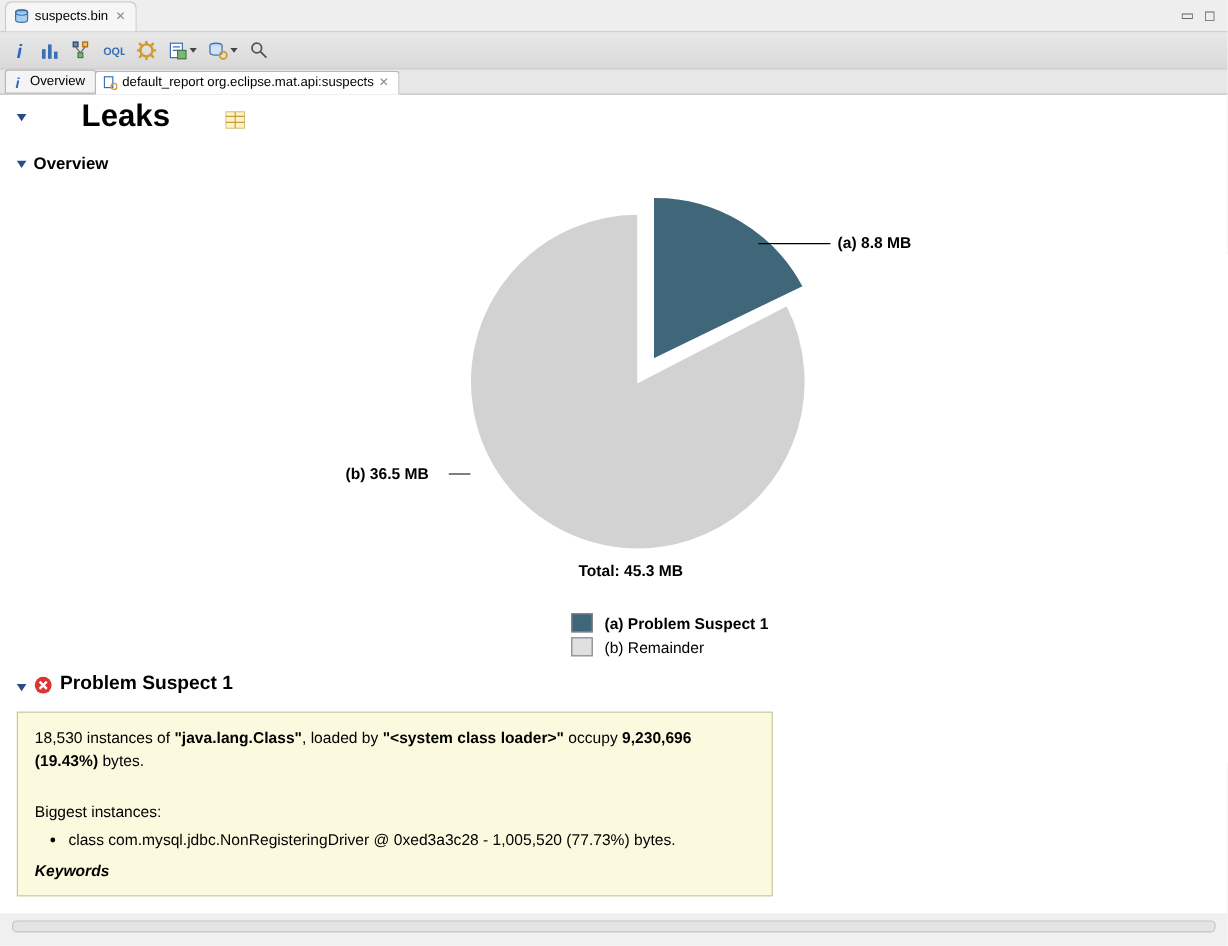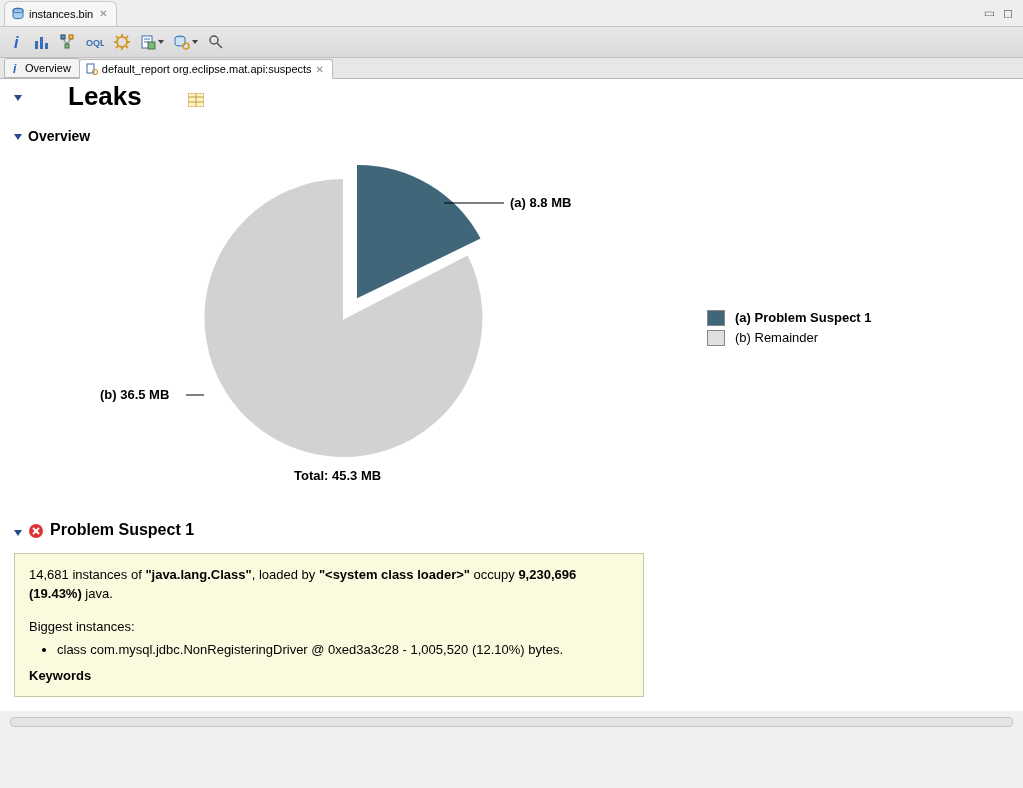--- a/index.html
+++ b/index.html
@@ -123,20 +123,21 @@
   border-right: 4px solid transparent;
   border-top: 6px solid #2a4a8a;
 }
 h1.section-title { font-size: 26px; font-weight: bold; margin: 0; display: inline;}
 h2.section-title { font-size: 14px; font-weight: bold; margin: 0; display: inline;}
 
 .pie-wrap {
   display: flex;
   align-items: center;
   margin-left: 20px;
+  flex-direction: column;
 }
 .pie-svg-wrap { position: relative; width: 600px; }
 
 .legend { margin-left: 30px; font-size: 13px;}
 .legend-row { display: flex; align-items: center; gap: 10px; margin-bottom: 4px; padding-left: 43px;}
 .legend-swatch { width: 16px; height: 14px; border: 1px solid #888;}
 
 .suspect-box {
   width: 600px;
   background: #fcfade;
@@ -161,21 +162,21 @@
 </head>
 <body>
 
 <div class="editor-tabs">
   <div class="editor-tab">
     <svg width="14" height="14" viewBox="0 0 14 14">
       <ellipse cx="7" cy="3.5" rx="5" ry="2.2" fill="#7fb3e6" stroke="#3a6fa8"></ellipse>
       <path d="M2 3.5 v6 a5 2.2 0 0 0 10 0 v-6" fill="#a9cdf0" stroke="#3a6fa8"></path>
       <ellipse cx="7" cy="3.5" rx="5" ry="2.2" fill="none" stroke="#3a6fa8"></ellipse>
     </svg>
-    <span>instances.bin</span>
+    <span>suspects.bin</span>
     <span class="close-x">✕</span>
   </div>
   <div class="spacer"></div>
   <div class="window-ctrls">
     <span>▭</span>
     <span>◻</span>
   </div>
 </div>
 
 <div class="main-toolbar">
@@ -319,24 +320,24 @@
     <svg width="16" height="16">
       <circle cx="8" cy="8" r="7" fill="#d33"></circle>
       <line x1="5" y1="5" x2="11" y2="11" stroke="#fff" stroke-width="2"></line>
       <line x1="11" y1="5" x2="5" y2="11" stroke="#fff" stroke-width="2"></line>
     </svg>
     <h2 class="section-title" style="font-size:16px">Problem Suspect 1</h2>
   </div>
 
   <div class="suspect-box">
     <div>
-      <span>14,681</span><span> instances of </span><b>"java.lang.Class"</b><span>, loaded by </span><b>"&lt;system class loader&gt;"</b><span> occupy </span><b>9,230,696 (19.43%)</b><span> java.</span>
+      <span>18,530</span><span> instances of </span><b>"java.lang.Class"</b><span>, loaded by </span><b>"&lt;system class loader&gt;"</b><span> occupy </span><b>9,230,696 (19.43%)</b><span> bytes.</span>
     </div>
-    <div style="margin-top:14px;">Biggest instances:</div>
+    <div style="margin-top:24px;">Biggest instances:</div>
     <ul>
-      <li>class com.mysql.jdbc.NonRegisteringDriver @ 0xed3a3c28 - 1,005,520 (12.10%) bytes.</li>
+      <li>class com.mysql.jdbc.NonRegisteringDriver @ 0xed3a3c28 - 1,005,520 (77.73%) bytes.</li>
     </ul>
-    <div style="font-weight:bold;">Keywords</div>
+    <div style="font-weight:bold;font-style:italic;">Keywords</div>
   </div>
 
 </div>
 
 <div class="bscroll"></div>
 
 </body></html>

